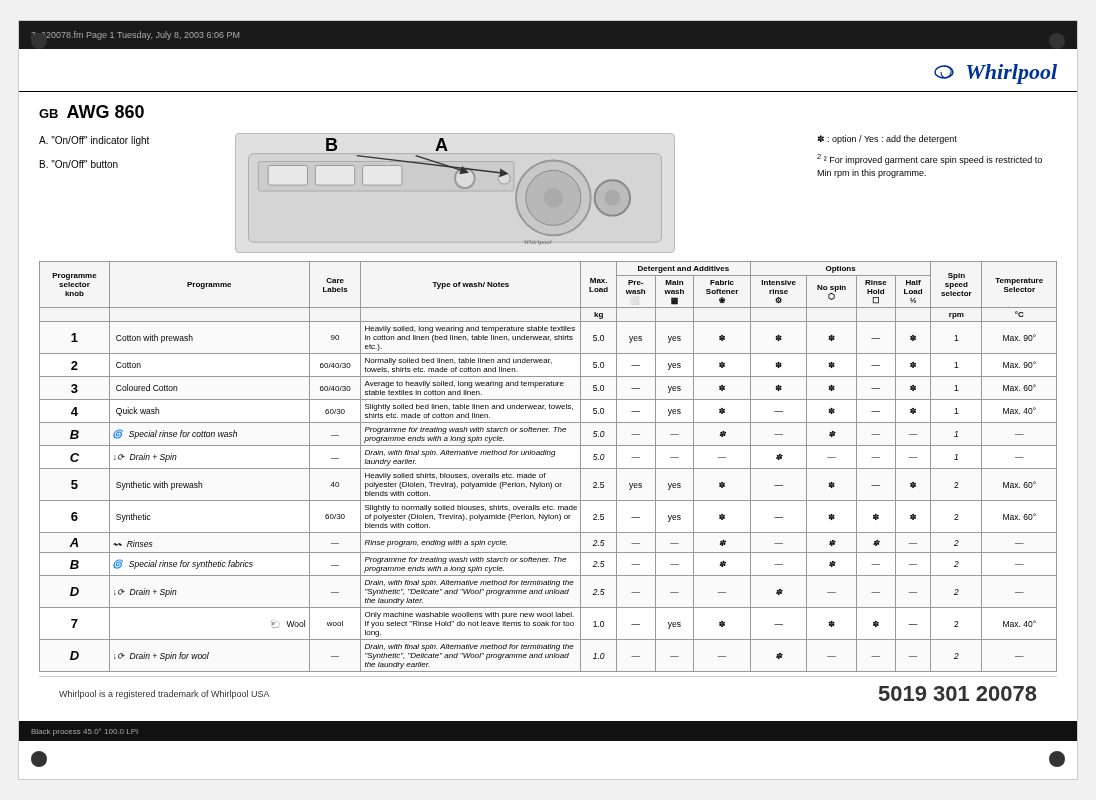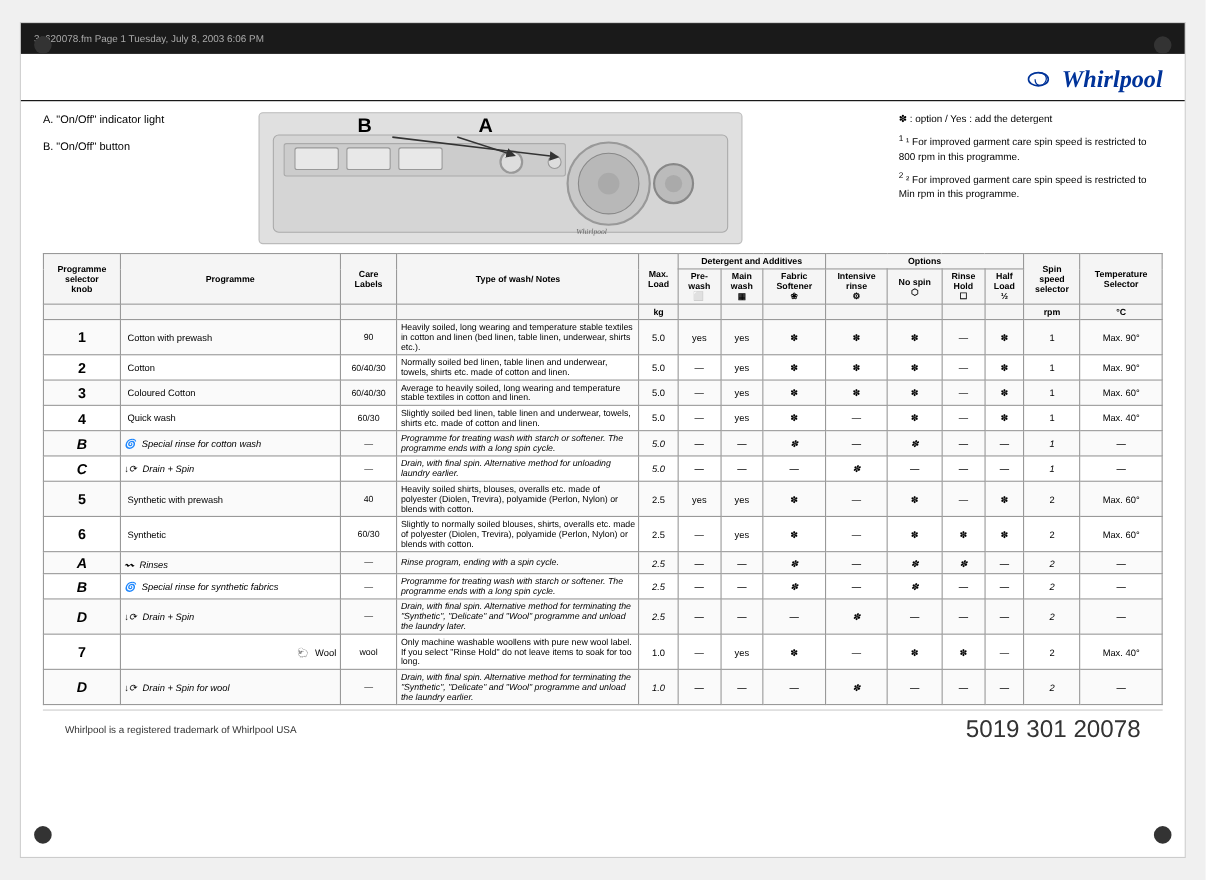--- a/index.html
+++ b/index.html
@@ -107,21 +107,21 @@
       justify-content: space-between;
       align-items: center;
       padding: 4px 20px;
       margin-top: 4px;
       border-top: 1px solid #ccc;
       font-size: 9px;
       color: #333;
     }
     .footer-number {
       font-size: 22px;
-      font-weight: normal;
+      font-weight: bold;
       text-align: right;
     }
 
     .corner-mark {
       position: absolute;
       width: 16px;
       height: 16px;
       border-radius: 50%;
       background: #333;
     }
@@ -152,20 +152,24 @@
       <svg class="logo-swirl" viewBox="0 0 40 40">
         <ellipse cx="20" cy="20" rx="12" ry="8" fill="none" stroke="#003399" stroke-width="2"></ellipse>
         <path d="M20 12 C28 12, 32 18, 28 24 C24 30, 16 28, 16 20" fill="none" stroke="#003399" stroke-width="1.5"></path>
       </svg>
       <span class="whirlpool-text">Whirlpool</span>
     </div>
   </div>
 
   <div class="content">
 
+    <div style="display:flex; gap:8px; align-items:baseline; margin-bottom:4px;">
+      <span style="font-weight:bold; font-size:13px;">GB</span>
+      <span class="product-title">AWG 860</span>
+    </div>
 
     <div class="machine-section">
       <div style="width:180px;">
         <div class="indicators">A. "On/Off" indicator light</div>
         <div class="indicators">B. "On/Off" button</div>
       </div>
 
       <div style="flex:1; position:relative;">
         <div style="position:absolute; top:2px; left:90px; font-size:18px; font-weight:bold; z-index:2;">B</div>
         <div style="position:absolute; top:2px; left:200px; font-size:18px; font-weight:bold; z-index:2;">A</div>
@@ -197,21 +201,20 @@
               <path d="M0,0 L0,6 L6,3 z" fill="#333"></path>
             </marker>
           </defs>
 
           <text x="290" y="112" font-size="7" fill="#666" font-style="italic" font-family="Georgia">Whirlpool</text>
         </svg>
       </div>
 
       <div class="notes-section">
         <p><span>✽ : option / Yes : add the detergent</span></p>
-        <p><sup>1</sup> <span>¹ For improved garment care spin speed is restricted to 800 rpm in this programme.</span></p>
         <p><sup>2</sup> <span>² For improved garment care spin speed is restricted to Min rpm in this programme.</span></p>
       </div>
     </div>
 
     <table class="prog-table">
       <thead>
         <tr>
           <th rowspan="2">Programme<br>selector<br>knob</th>
           <th rowspan="2">Programme</th>
           <th rowspan="2">Care<br>Labels</th>
@@ -460,14 +463,17 @@
         </tbody>
     </table>
 
     <div class="footer-bar">
       <span>Whirlpool is a registered trademark of Whirlpool USA</span>
       <div class="footer-number">5019 301 20078</div>
     </div>
 
   </div>
 
+  <div style="background:#111; height:20px; display:flex; align-items:center; padding:0 12px;">
+    <span style="font-size:8px; color:#aaa;">Black process 45.0° 100.0 LPI</span>
+  </div>
 
 </div>
 
 </body></html>

